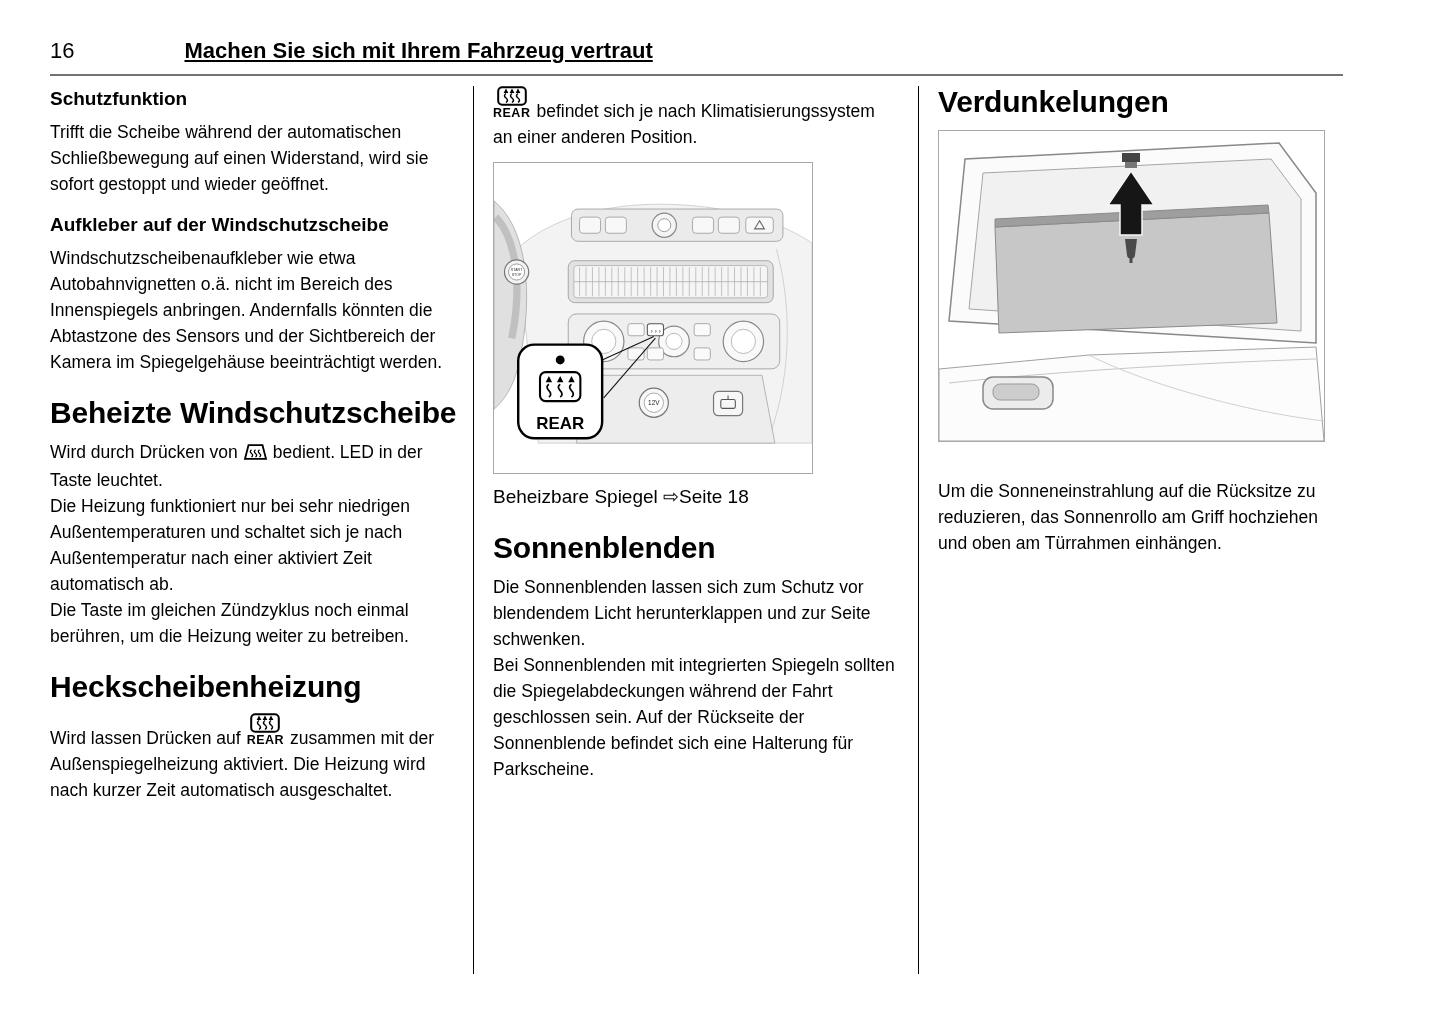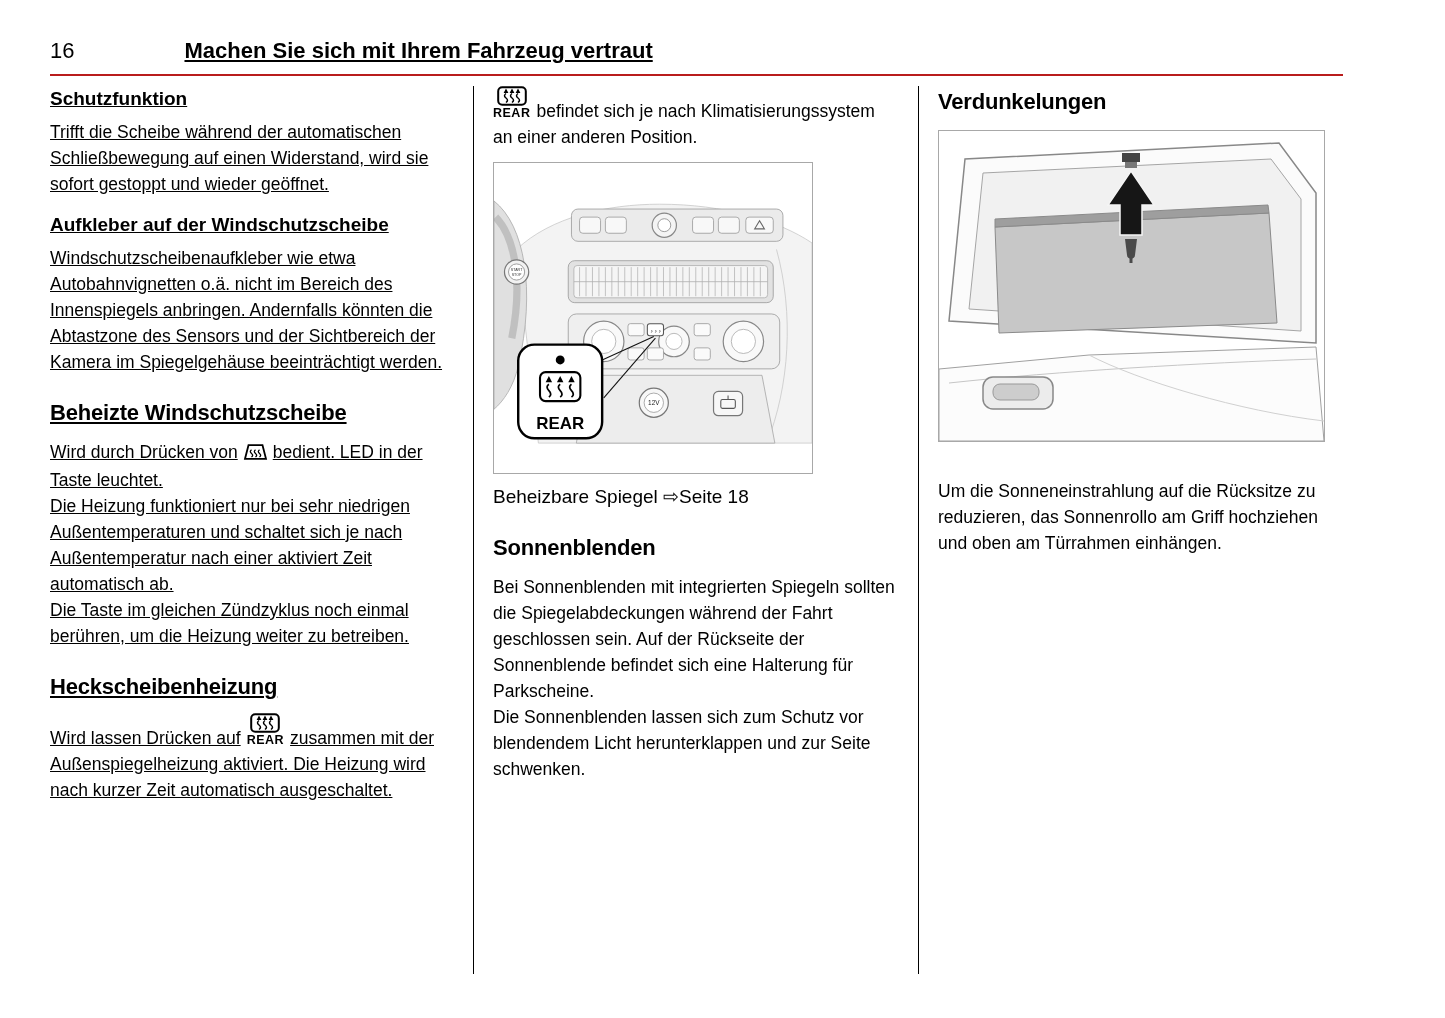--- a/index.html
+++ b/index.html
@@ -5,37 +5,37 @@
   * { margin:0; padding:0; box-sizing:border-box; }
   html,body { background:#fff; }
   .page {
     position:relative; width:1445px; height:1018px; background:#fff;
     font-family:"Liberation Sans", sans-serif; color:#000; overflow:hidden;
   }
   
   .header {
     position:absolute; left:50px; top:38px; width:1293px;
     display:flex; align-items:baseline;
-    border-bottom:2px solid #b91c1c; padding-bottom:10px;
+    border-bottom:2px solid #737373; padding-bottom:10px;
   }
   .page-num { font-size:22px; }
   .page-title { font-size:22px; font-weight:bold; margin-left:110px;text-decoration:underline; }
 
   
   .columns { position:absolute; left:50px; top:86px; display:flex; align-items:flex-start; }
   .col { font-size:17.5px; line-height:26px; }
-  .col-left   { width:410px;text-decoration:underline; }
+  .col-left   { width:410px; }
   .col-middle { width:404px; }
   .col-right  { width:403px; }
   .vsep { width:1px; background:#000; height:888px; flex:0 0 1px; }
   .vsep.v1 { margin:0 19px 0 13px; }
   .vsep.v2 { margin:0 19px 0 21px; }
 
   .h-small { font-size:19px; font-weight:bold; margin:15px 0 7px; line-height:26px; }
-  .h-large { font-size:22px; font-weight:bold; margin:22px 0 10px; line-height:32px; letter-spacing:-0.2px; }
+  .h-large { font-size:30px; font-weight:bold; margin:22px 0 10px; line-height:32px; letter-spacing:-0.2px; }
   .col > :first-child { margin-top:0; }
   p { margin:0; }
 
   
   .ws-icon { display:inline-block; vertical-align:-2px; margin:0 5px; }
   .rear-stack { display:inline-block; text-align:center; line-height:1; margin:0 6px; }
   .rear-stack svg { display:block; margin:0 auto 1px; }
   .rear-label { display:block; font-size:12.5px; font-weight:bold; letter-spacing:0.5px; }
 
   
@@ -174,22 +174,22 @@
             <polygon points="82,227 78,234.5 86,234.5"></polygon>
             <polygon points="96,227 92,234.5 100,234.5"></polygon>
           </g>
           <text x="82" y="293" class="rear-big">REAR</text>
         </svg>
       </div>
 
       <p class="caption"><span>Beheizbare Spiegel</span> <span class="ref-arrow">⇨</span><span>Seite 18</span></p>
 
       <h2 class="h-large">Sonnenblenden</h2>
+      <p>Die Sonnenblenden lassen sich zum Schutz vor blendendem Licht herunterklappen und zur Seite schwenken.</p>
       <p>Bei Sonnenblenden mit integrierten Spiegeln sollten die Spiegelabdeckungen während der Fahrt geschlossen sein. Auf der Rückseite der Sonnenblende befindet sich eine Halterung für Parkscheine.</p>
-      <p>Die Sonnenblenden lassen sich zum Schutz vor blendendem Licht herunterklappen und zur Seite schwenken.</p>
     </section>
 
     <div class="vsep v2"></div>
 
     <section class="col col-right">
       <h2 class="h-large">Verdunkelungen</h2>
 
       <div class="figure figure-sunblind">
         <svg class="fig-svg" viewBox="0 0 385 310">
           <path d="M10,190 L26,28 L340,12 L377,62 L377,212 Z" fill="#fbfbfb" stroke="#888" stroke-width="1.5"></path>

